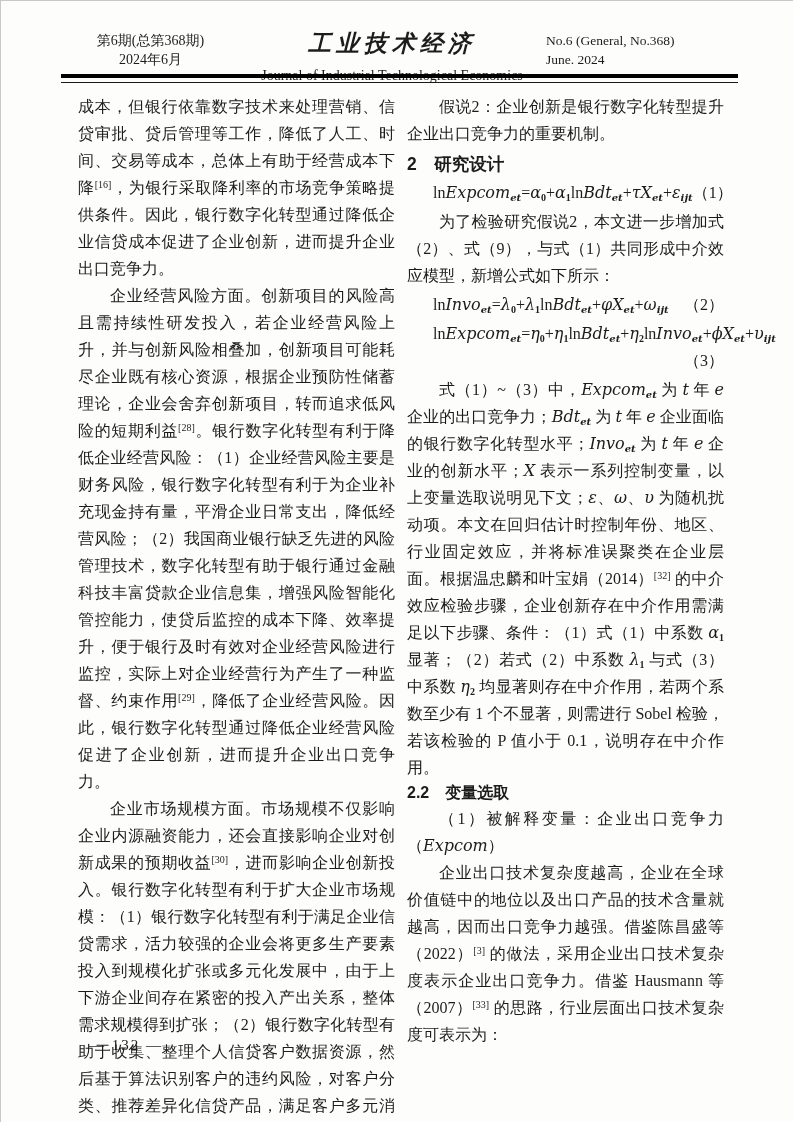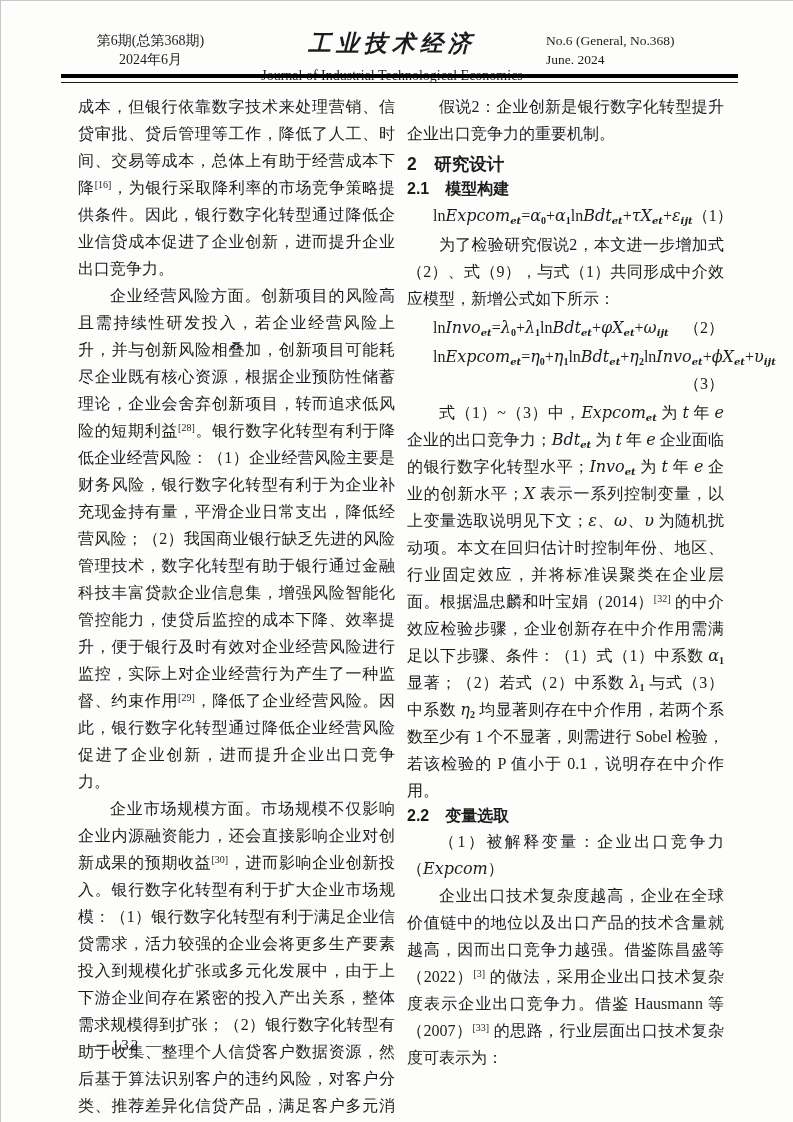--- a/index.html
+++ b/index.html
@@ -70,21 +70,20 @@
     <p class="noindent">成本，但银行依靠数字技术来处理营销、信贷审批、贷后管理等工作，降低了人工、时间、交易等成本，总体上有助于经营成本下降<sup>[16]</sup>，为银行采取降利率的市场竞争策略提供条件。因此，银行数字化转型通过降低企业信贷成本促进了企业创新，进而提升企业出口竞争力。</p>
     <p>企业经营风险方面。创新项目的风险高且需持续性研发投入，若企业经营风险上升，并与创新风险相叠加，创新项目可能耗尽企业既有核心资源，根据企业预防性储蓄理论，企业会舍弃创新项目，转而追求低风险的短期利益<sup>[28]</sup>。银行数字化转型有利于降低企业经营风险：（1）企业经营风险主要是财务风险，银行数字化转型有利于为企业补充现金持有量，平滑企业日常支出，降低经营风险；（2）我国商业银行缺乏先进的风险管理技术，数字化转型有助于银行通过金融科技丰富贷款企业信息集，增强风险智能化管控能力，使贷后监控的成本下降、效率提升，便于银行及时有效对企业经营风险进行监控，实际上对企业经营行为产生了一种监督、约束作用<sup>[29]</sup>，降低了企业经营风险。因此，银行数字化转型通过降低企业经营风险促进了企业创新，进而提升企业出口竞争力。</p>
     <p>企业市场规模方面。市场规模不仅影响企业内源融资能力，还会直接影响企业对创新成果的预期收益<sup>[30]</sup>，进而影响企业创新投入。银行数字化转型有利于扩大企业市场规模：（1）银行数字化转型有利于满足企业信贷需求，活力较强的企业会将更多生产要素投入到规模化扩张或多元化发展中，由于上下游企业间存在紧密的投入产出关系，整体需求规模得到扩张；（2）银行数字化转型有助于收集、整理个人信贷客户数据资源，然后基于算法识别客户的违约风险，对客户分类、推荐差异化信贷产品，满足客户多元消费信贷需求，激励客户消费增长与消费升级，此外，银行数字化转型有助于满足地区教育、医疗等公共服务供给的融资需求，公共服务供给的优化会进一步吸引人口集聚，扩大消费群体规模。因此，银行数字化转型通过扩大企业市场规模促进了企业创新，进而提升企业出口竞争力。</p>
 
   </section>
 
   <section class="col col-right">
     <p>假说2：企业创新是银行数字化转型提升企业出口竞争力的重要机制。</p>
 
     <h2 class="sec">2　研究设计</h2>
-    <h3 class="subsec">2.1　模型构建</h3>
 
 
     <div class="formula">
       <span class="eq">ln<i>Expcom</i><sub><i>et</i></sub>=<i>α</i><sub>0</sub>+<i>α</i><sub>1</sub>ln<i>Bdt</i><sub><i>et</i></sub>+<i>τX</i><sub><i>et</i></sub>+<i>ε</i><sub><i>ijt</i></sub></span>
       <span class="eqno">（1）</span>
     </div>
 
     <p>为了检验研究假说2，本文进一步增加式（2）、式（9），与式（1）共同形成中介效应模型，新增公式如下所示：</p>
 
     <div class="formula">

